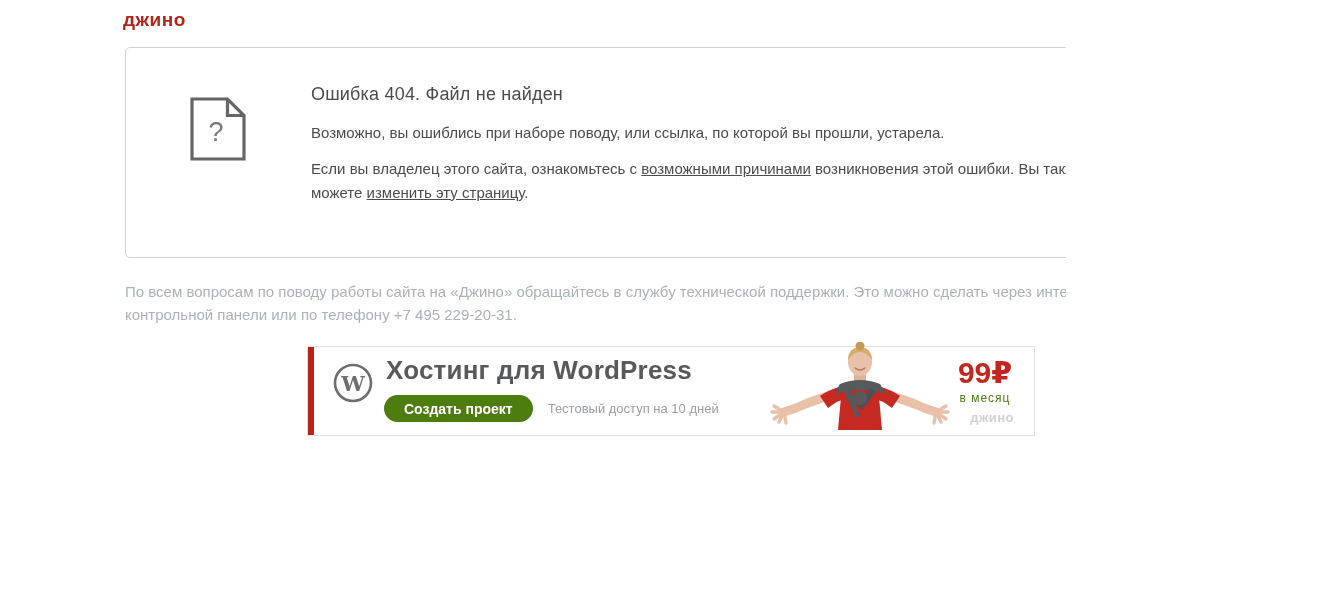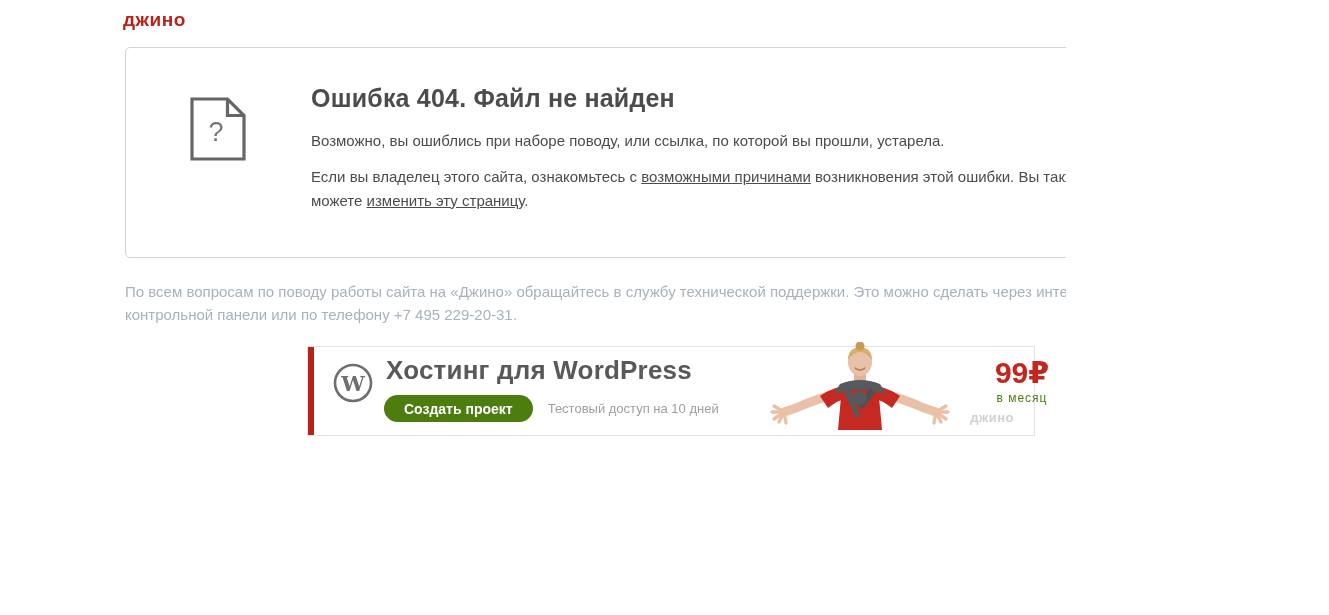--- a/index.html
+++ b/index.html
@@ -45,22 +45,22 @@
     left: 64px;
     top: 49px;
   }
   .error-content {
     position: absolute;
     left: 185px;
     top: 36px;
     width: 815px;
   }
   .error-title {
-    font-size: 25px;
-    font-weight: bold;
+    font-size: 18px;
+    font-weight: normal;
     color: #4c4c4e;
     margin-bottom: 16px;
     letter-spacing: 0.2px;
   }
   .error-text {
     font-size: 15px;
     line-height: 1.55;
     color: #4c4c4e;
     margin-bottom: 13px;
   }
@@ -140,21 +140,21 @@
     color: #9a9fa3;
     white-space: nowrap;
   }
   .mascot {
     position: absolute;
     left: 462px;
     bottom: 1px;
   }
   .price-block {
     position: absolute;
-    left: 682px;
+    left: 645px;
     top: 10px;
     width: 64px;
     text-align: center;
   }
   .price-amount {
     font-size: 30px;
     font-weight: bold;
     color: #c3261f;
     line-height: 1.05;
     white-space: nowrap;

